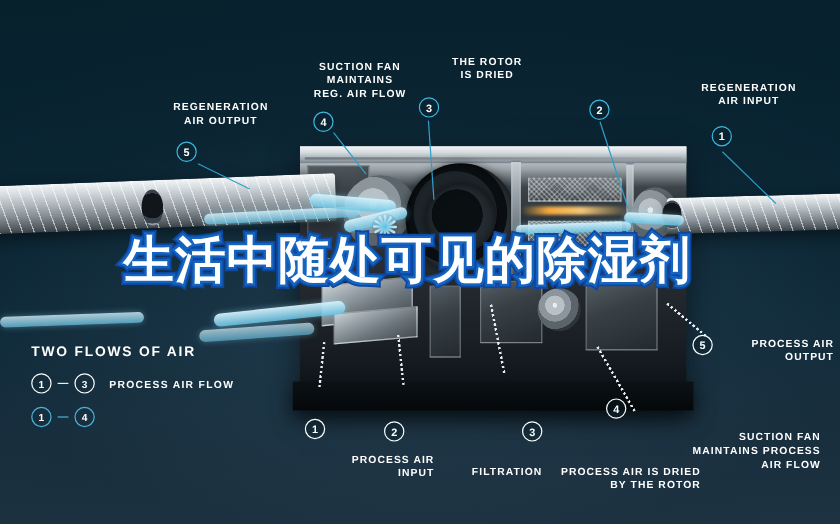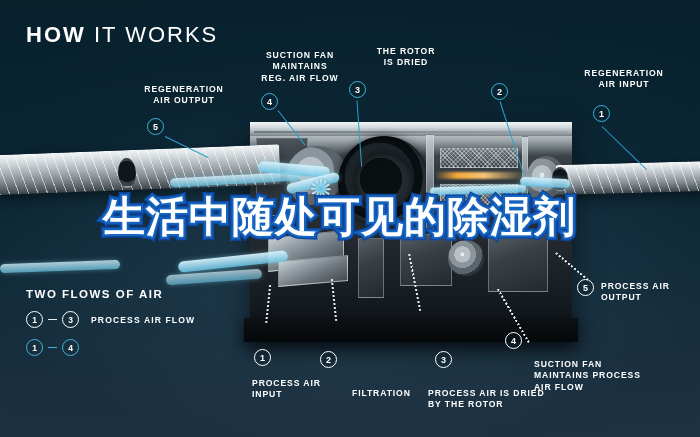--- a/index.html
+++ b/index.html
@@ -22,21 +22,21 @@
   .headline .hw{font-weight:bold;}
   .headline .itw{font-weight:400;}
 
   
   .lbl{
     position:absolute;
     font-size:8.6px;font-weight:bold;letter-spacing:.9px;line-height:1.32;
     color:#fff;text-transform:uppercase;white-space:pre-line;
   }
   .lbl.c{text-align:center;}
-  .lbl.l{text-align:left;}
+  .lbl.l{text-align:right;}
 
   
   .bullet{
     position:absolute;width:17px;height:17px;border-radius:50%;
     border:1.3px solid #ffffff;background:rgba(8,33,46,0.35);
     display:flex;align-items:center;justify-content:center;
     font-size:9px;font-weight:bold;color:#fff;box-sizing:border-box;
   }
   .bullet.cy{border-color:#3fb6dd;color:#ffffff;}
 
@@ -169,23 +169,20 @@
     font-size:42px;font-weight:bold;letter-spacing:1px;line-height:1;
     color:transparent;white-space:nowrap;
     -webkit-text-stroke:7px #0d47a1;
   }
 </style>
 </head>
 <body>
 
 <div id="stage">
 
-  <div class="headline">
-    <span class="hw">HOW</span><span class="itw"> IT WORKS</span>
-  </div>
 
   <div id="machine">
     <div class="mbody"></div>
     <div class="mtop"></div>
 
     <div class="panel dark" style="left:6px;top:16px;width:52px;height:78px;"></div>
     <div class="drum" style="left:36px;top:24px;width:62px;height:62px;"></div>
     <div class="rotor" style="left:88px;top:14px;width:92px;height:92px;"></div>
     <div class="rotor" style="left:104px;top:30px;width:60px;height:60px;background:radial-gradient(circle at 45% 45%,#0a0f12 0 45%,#242c31 46% 70%,#0a0f12 71% 100%);"></div>
 

